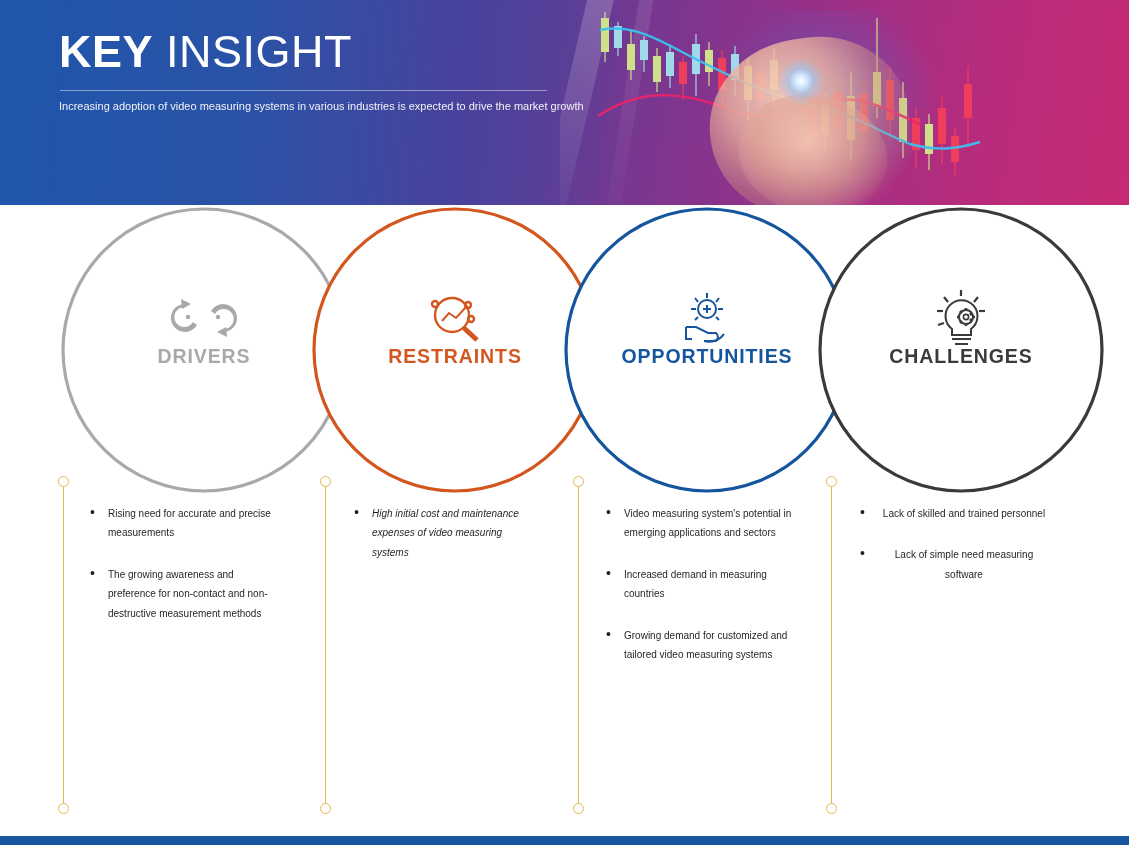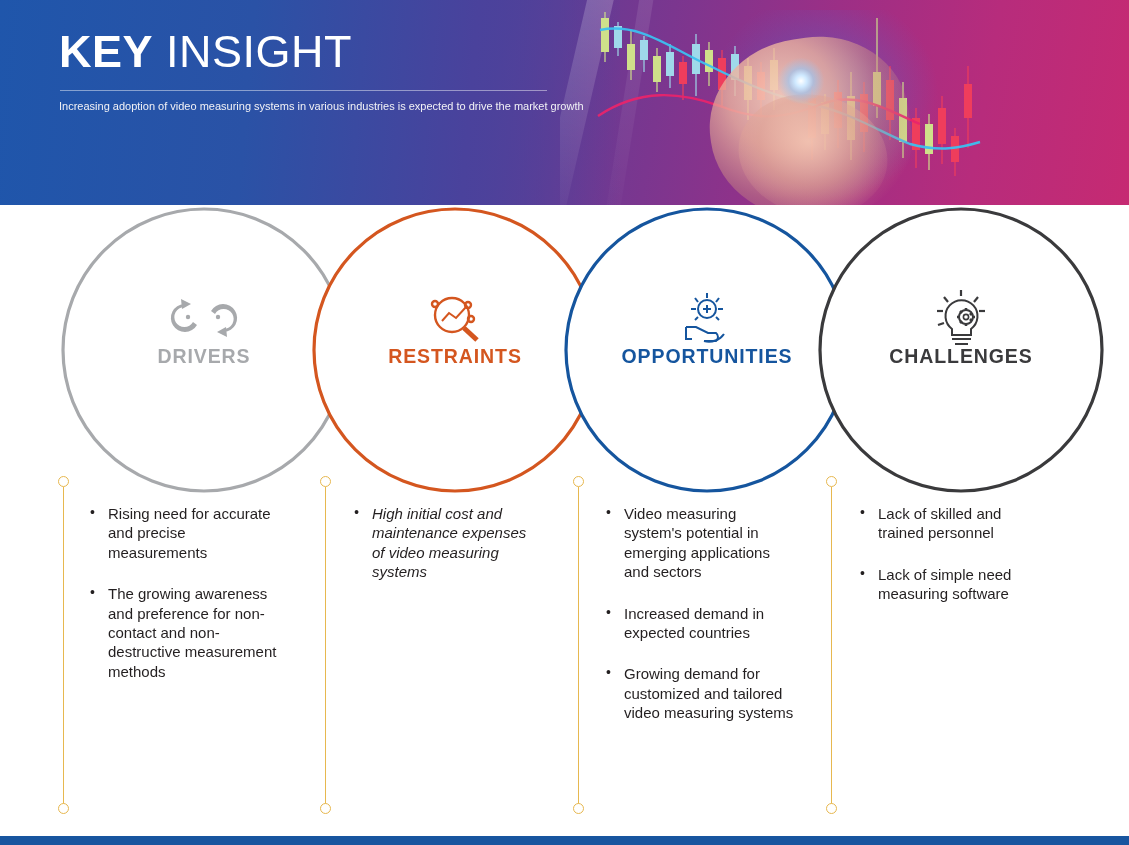--- a/index.html
+++ b/index.html
@@ -159,21 +159,21 @@
 
   .col {
     position: absolute;
     top: 34px;
   }
   .bullets { list-style: none; }
   .bullets li {
     position: relative;
     padding-left: 20px;
     margin-bottom: 22px;
-    font-size: 15px;
+    font-size: 10px;
     line-height: 19.4px;
     color: #231f20;
   }
   .bullets li:before {
     content: "\2022";
     position: absolute;
     left: 2px; top: -1px;
     font-size: 14px;
     color: #231f20;
   }
@@ -393,26 +393,26 @@
 
     <div class="col" style="left:352px;width:185px;font-style:italic;">
       <ul class="bullets">
         <li>High initial cost and maintenance expenses of video measuring systems</li>
       </ul>
     </div>
 
     <div class="col" style="left:604px;width:190px;">
       <ul class="bullets">
         <li>Video measuring system's potential in emerging applications and sectors</li>
-        <li>Increased demand in expected countries</li>
+        <li>Increased demand in measuring countries</li>
         <li>Growing demand for customized and tailored video measuring systems</li>
       </ul>
     </div>
 
-    <div class="col" style="left:858px;width:192px;">
+    <div class="col" style="left:858px;width:192px;text-align:center;">
       <ul class="bullets">
         <li>Lack of skilled and trained personnel</li>
         <li>Lack of simple need measuring software</li>
       </ul>
     </div>
   </div>
 
   <div id="bottom-bar"></div>
 </div>
 

